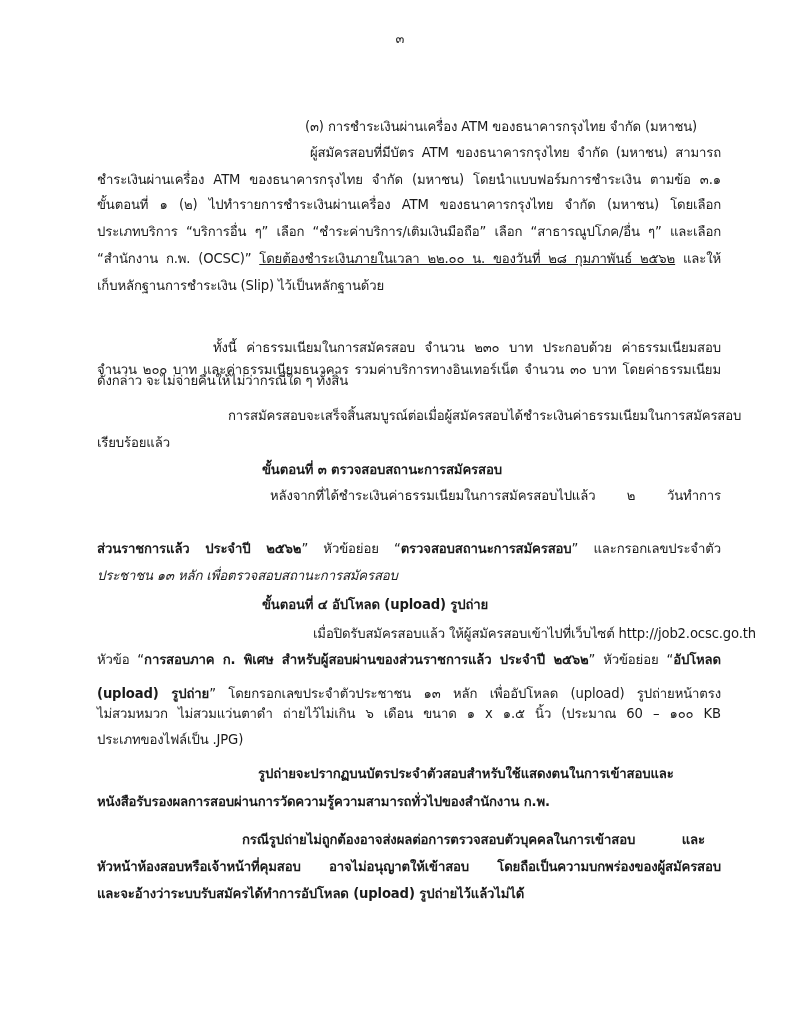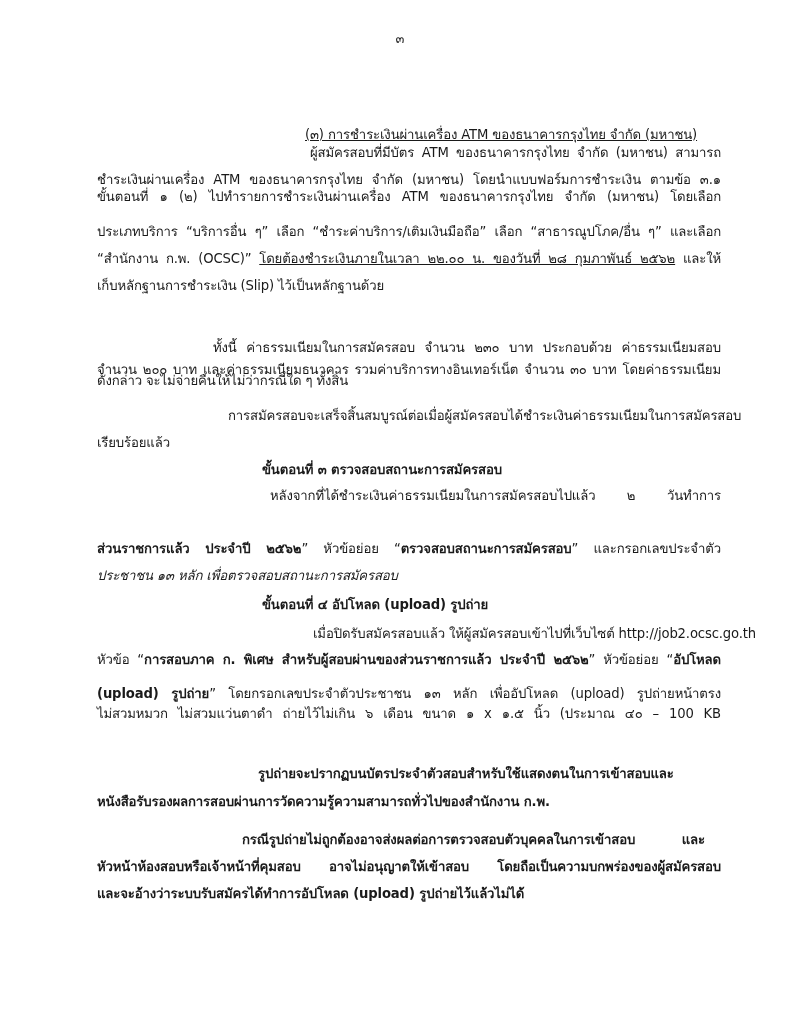--- a/index.html
+++ b/index.html
@@ -13,45 +13,46 @@
   .u { text-decoration:underline; }
   .pnum { position:absolute; top:28px; left:0; width:800px; text-align:center; font-size:13px; }
 </style>
 </head>
 <body>
 
 <div class="page">
 
   <div class="pnum">๓</div>
 
-  <div class="ln" style="top:125px;left:305px;width:420px;text-decoration:underline;">(๓) การชำระเงินผ่านเครื่อง ATM ของธนาคารกรุงไทย จำกัด (มหาชน)</div>
+  <div class="ln" style="top:117px;left:305px;width:420px;">(๓) การชำระเงินผ่านเครื่อง ATM ของธนาคารกรุงไทย จำกัด (มหาชน)</div>
   <div class="ln just" style="top:143px;left:310px;width:411px;">ผู้สมัครสอบที่มีบัตร ATM   ของธนาคารกรุงไทย จำกัด (มหาชน) สามารถ</div>
   <div class="ln just" style="top:170px;">ชำระเงินผ่านเครื่อง ATM ของธนาคารกรุงไทย จำกัด (มหาชน)  โดยนำแบบฟอร์มการชำระเงิน ตามข้อ ๓.๑</div>
-  <div class="ln just" style="top:187px;">ขั้นตอนที่ ๑ (๒)  ไปทำรายการชำระเงินผ่านเครื่อง ATM ของธนาคารกรุงไทย จำกัด (มหาชน)  โดยเลือก</div>
+  <div class="ln just" style="top:195px;">ขั้นตอนที่ ๑ (๒)  ไปทำรายการชำระเงินผ่านเครื่อง ATM ของธนาคารกรุงไทย จำกัด (มหาชน)  โดยเลือก</div>
   <div class="ln just" style="top:222px;">ประเภทบริการ “บริการอื่น ๆ” เลือก “ชำระค่าบริการ/เติมเงินมือถือ” เลือก “สาธารณูปโภค/อื่น ๆ” และเลือก</div>
   <div class="ln just" style="top:249px;"><span>“สำนักงาน ก.พ. (OCSC)”  </span><span class="u">โดยต้องชำระเงินภายในเวลา ๒๒.๐๐ น. ของวันที่ ๒๘ กุมภาพันธ์ ๒๕๖๒</span><span> และให้</span></div>
   <div class="ln" style="top:276px;">เก็บหลักฐานการชำระเงิน (Slip) ไว้เป็นหลักฐานด้วย</div>
 
   <div class="ln just" style="top:318px;left:213px;width:508px;margin-top:20px;">ทั้งนี้ ค่าธรรมเนียมในการสมัครสอบ จำนวน ๒๓๐ บาท ประกอบด้วย ค่าธรรมเนียมสอบ</div>
   <div class="ln just" style="top:345px;margin-top:15px;">จำนวน ๒๐๐ บาท   และค่าธรรมเนียมธนาคาร รวมค่าบริการทางอินเทอร์เน็ต จำนวน ๓๐ บาท  โดยค่าธรรมเนียม</div>
   <div class="ln" style="top:371px;">ดังกล่าว จะไม่จ่ายคืนให้ไม่ว่ากรณีใด ๆ ทั้งสิ้น</div>
 
   <div class="ln just" style="top:406px;left:228px;width:493px;">การสมัครสอบจะเสร็จสิ้นสมบูรณ์ต่อเมื่อผู้สมัครสอบได้ชำระเงินค่าธรรมเนียมในการสมัครสอบ</div>
   <div class="ln" style="top:433px;">เรียบร้อยแล้ว</div>
 
   <div class="ln b" style="top:460px;left:262px;width:420px;">ขั้นตอนที่ ๓ ตรวจสอบสถานะการสมัครสอบ</div>
   <div class="ln just" style="top:486px;left:270px;width:451px;">หลังจากที่ได้ชำระเงินค่าธรรมเนียมในการสมัครสอบไปแล้ว ๒ วันทำการ</div>
   <div class="ln just" style="top:539px;"><span class="b">ส่วนราชการแล้ว ประจำปี ๒๕๖๒</span><span>” หัวข้อย่อย “</span><span class="b">ตรวจสอบสถานะการสมัครสอบ</span><span>” และกรอกเลขประจำตัว</span></div>
   <div class="ln" style="top:566px;font-style:italic;">ประชาชน ๑๓ หลัก เพื่อตรวจสอบสถานะการสมัครสอบ</div>
 
   <div class="ln b" style="top:595px;left:262px;width:420px;">ขั้นตอนที่ ๔ อัปโหลด (upload) รูปถ่าย</div>
   <div class="ln just" style="top:624px;left:313px;width:408px;">เมื่อปิดรับสมัครสอบแล้ว ให้ผู้สมัครสอบเข้าไปที่เว็บไซต์ http://job2.ocsc.go.th</div>
   <div class="ln just" style="top:650px;"><span>หัวข้อ “</span><span class="b">การสอบภาค ก. พิเศษ สำหรับผู้สอบผ่านของส่วนราชการแล้ว ประจำปี ๒๕๖๒</span><span>” หัวข้อย่อย “</span><span class="b">อัปโหลด</span></div>
   <div class="ln just" style="top:677px;margin-top:7px;"><span class="b">(upload) รูปถ่าย</span><span>” โดยกรอกเลขประจำตัวประชาชน ๑๓ หลัก เพื่ออัปโหลด (upload) รูปถ่ายหน้าตรง</span></div>
-  <div class="ln just" style="top:704px;">ไม่สวมหมวก ไม่สวมแว่นตาดำ ถ่ายไว้ไม่เกิน ๖ เดือน ขนาด ๑ x ๑.๕ นิ้ว (ประมาณ ๔๐ – 100 KB</div>
+  <div class="ln just" style="top:704px;">ไม่สวมหมวก ไม่สวมแว่นตาดำ ถ่ายไว้ไม่เกิน ๖ เดือน ขนาด ๑ x ๑.๕ นิ้ว (ประมาณ 60 – ๑๐๐ KB</div>
+  <div class="ln" style="top:730px;">ประเภทของไฟล์เป็น .JPG)</div>
 
   <div class="ln b just" style="top:764px;left:258px;width:463px;">รูปถ่ายจะปรากฏบนบัตรประจำตัวสอบสำหรับใช้แสดงตนในการเข้าสอบและ</div>
   <div class="ln b" style="top:792px;">หนังสือรับรองผลการสอบผ่านการวัดความรู้ความสามารถทั่วไปของสำนักงาน ก.พ.</div>
 
   <div class="ln b just" style="top:830px;left:242px;width:463px;">กรณีรูปถ่ายไม่ถูกต้องอาจส่งผลต่อการตรวจสอบตัวบุคคลในการเข้าสอบ และ</div>
   <div class="ln b just" style="top:857px;">หัวหน้าห้องสอบหรือเจ้าหน้าที่คุมสอบ อาจไม่อนุญาตให้เข้าสอบ โดยถือเป็นความบกพร่องของผู้สมัครสอบ</div>
   <div class="ln b" style="top:884px;">และจะอ้างว่าระบบรับสมัครได้ทำการอัปโหลด (upload) รูปถ่ายไว้แล้วไม่ได้</div>
 
 </div>
 

